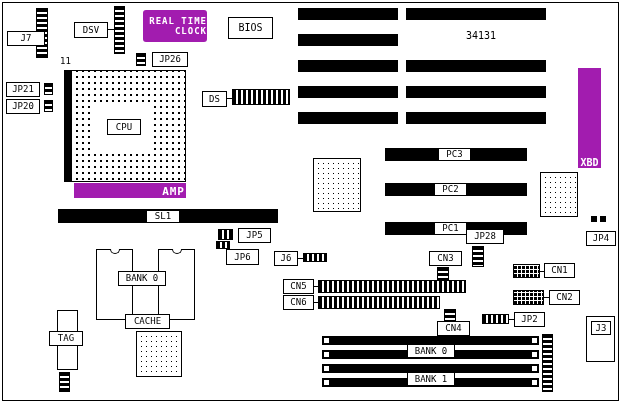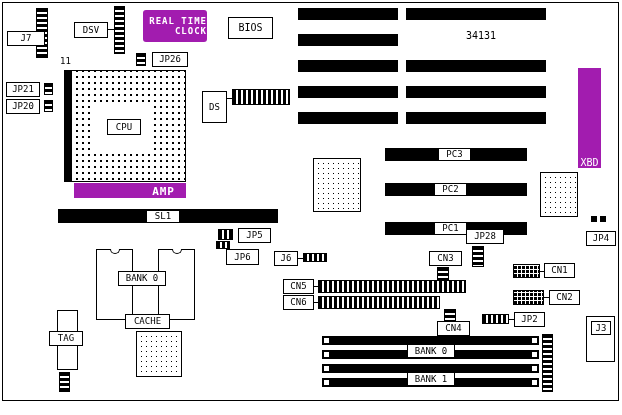--- a/index.html
+++ b/index.html
@@ -68,27 +68,27 @@
   <div class="lbl" style="left:152px;top:52px;width:36px;height:15px">JP26</div>
   <div class="lbl" style="left:6px;top:82px;width:34px;height:15px">JP21</div>
   <div class="vstrip" style="left:44px;top:83px;width:9px;height:12px"></div>
   <div class="lbl" style="left:6px;top:99px;width:34px;height:15px">JP20</div>
   <div class="vstrip" style="left:44px;top:100px;width:9px;height:12px"></div>
 
   <div class="cpu-socket" style="left:64px;top:70px;width:122px;height:112px"></div>
   <div class="bar" style="left:65px;top:71px;width:7px;height:110px"></div>
   <div class="rect" style="left:94px;top:102px;width:60px;height:50px;border:none;z-index:3"></div>
   <div class="lbl" style="left:107px;top:119px;width:34px;height:16px">CPU</div>
-  <div class="blackbox" style="left:74px;top:183px;width:112px;height:15px;justify-content:flex-end;padding-right:11px;font-size:11px;font-weight:bold;letter-spacing:1px">AMP</div>
+  <div class="blackbox" style="left:74px;top:183px;width:112px;height:15px;justify-content:flex-end;padding-right:1px;font-size:11px;font-weight:bold;letter-spacing:1px">AMP</div>
 
-  <div class="lbl" style="left:202px;top:91px;width:25px;height:32px">DS</div>
+  <div class="lbl" style="left:202px;top:91px;width:25px;height:16px">DS</div>
   <div class="line" style="left:227px;top:98px;width:5px;height:1px"></div>
   <div class="hstrip" style="left:232px;top:89px;width:58px;height:16px"></div>
 
-  <div class="blackbox" style="left:578px;top:68px;width:23px;height:100px;font-size:10px;font-weight:normal">XBD</div>
+  <div class="blackbox" style="left:578px;top:68px;width:23px;height:100px;font-size:10px;font-weight:bold">XBD</div>
 
   <div class="bar" style="left:58px;top:209px;width:220px;height:14px"></div>
   <div class="lbl" style="left:146px;top:210px;width:34px;height:13px">SL1</div>
 
   <div class="bar" style="left:385px;top:148px;width:142px;height:13px"></div>
   <div class="lbl" style="left:438px;top:148px;width:33px;height:13px">PC3</div>
   <div class="bar" style="left:385px;top:183px;width:142px;height:13px"></div>
   <div class="lbl" style="left:434px;top:183px;width:33px;height:13px">PC2</div>
   <div class="bar" style="left:385px;top:222px;width:142px;height:13px"></div>
   <div class="lbl" style="left:434px;top:222px;width:33px;height:13px">PC1</div>

